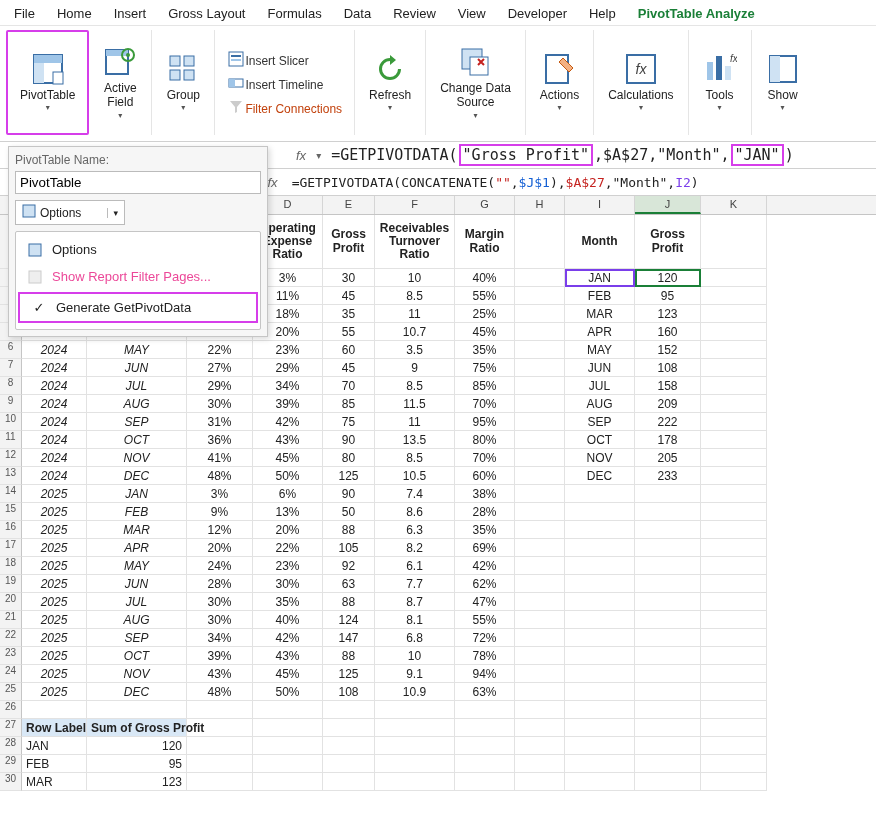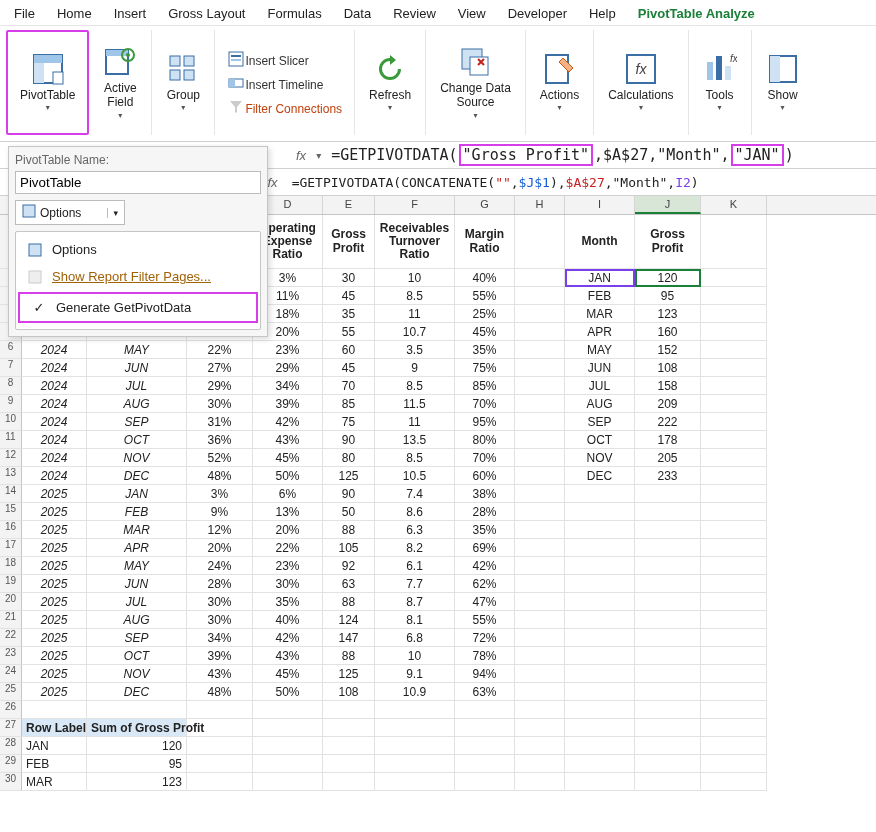--- a/index.html
+++ b/index.html
@@ -102,21 +102,21 @@
     width:110px;justify-content:space-between;
   }
   .menu-box {
     background:#fff;border:1px solid #c5c5c5;border-radius:2px;
     padding:4px 0;
   }
   .menu-item {
     display:flex;align-items:center;gap:10px;
     padding:6px 12px;cursor:pointer;font-size:13px;
   }
-  .menu-item.disabled{color:#a16207;cursor:default;text-decoration:underline;}
+  .menu-item.disabled{color:#ec4899;cursor:default;}
   .menu-item .mi-check{width:14px;display:flex;justify-content:center;}
   .menu-item.hl{border:2px solid #d63eea;margin:2px;}
   
   .grid-wrap { position:relative;display:flex;flex-direction:column;}
   .colheads {
     display:flex;border-bottom:1px solid #c5c5c5;background:#f3f3f3;
     font-size:11px;color:#444;position:relative;
   }
   .corner{width:22px;border-right:1px solid #c5c5c5;background:#f3f3f3;}
   .ch {
@@ -555,21 +555,21 @@
         <div class="cell cG center">80%</div>
         <div class="cell cH "></div>
         <div class="cell cI center">OCT</div>
         <div class="cell cJ center">178</div>
         <div class="cell cK "></div>
       </div>
       <div class="row">
         <div class="rowh">12</div>
         <div class="cell cA ital center">2024</div>
         <div class="cell cB ital center">NOV</div>
-        <div class="cell cC center">52%</div>
+        <div class="cell cC center">41%</div>
         <div class="cell cD center">45%</div>
         <div class="cell cE center">80</div>
         <div class="cell cF center">8.5</div>
         <div class="cell cG center">70%</div>
         <div class="cell cH "></div>
         <div class="cell cI center">NOV</div>
         <div class="cell cJ center">205</div>
         <div class="cell cK "></div>
       </div>
       <div class="row">

